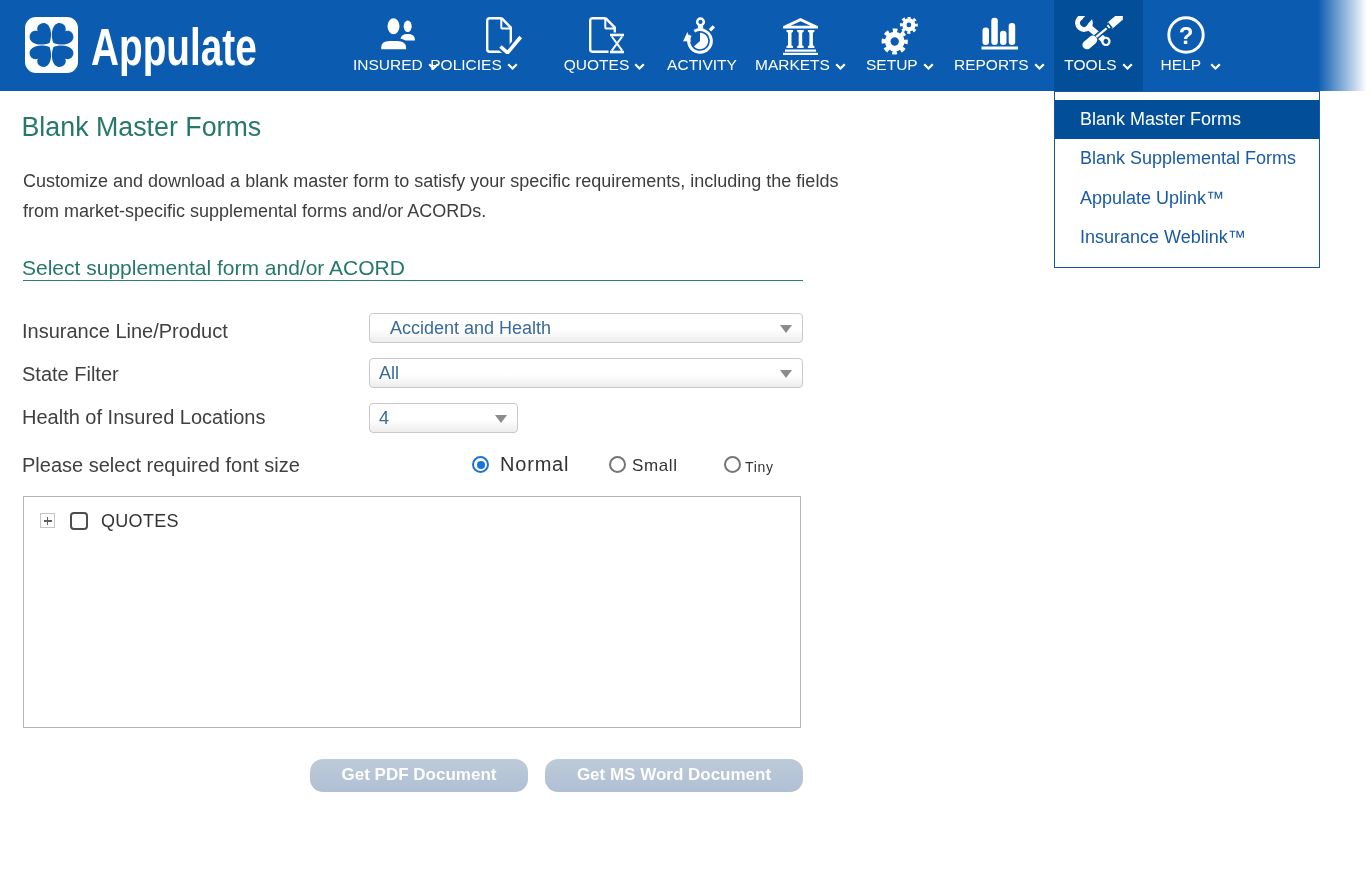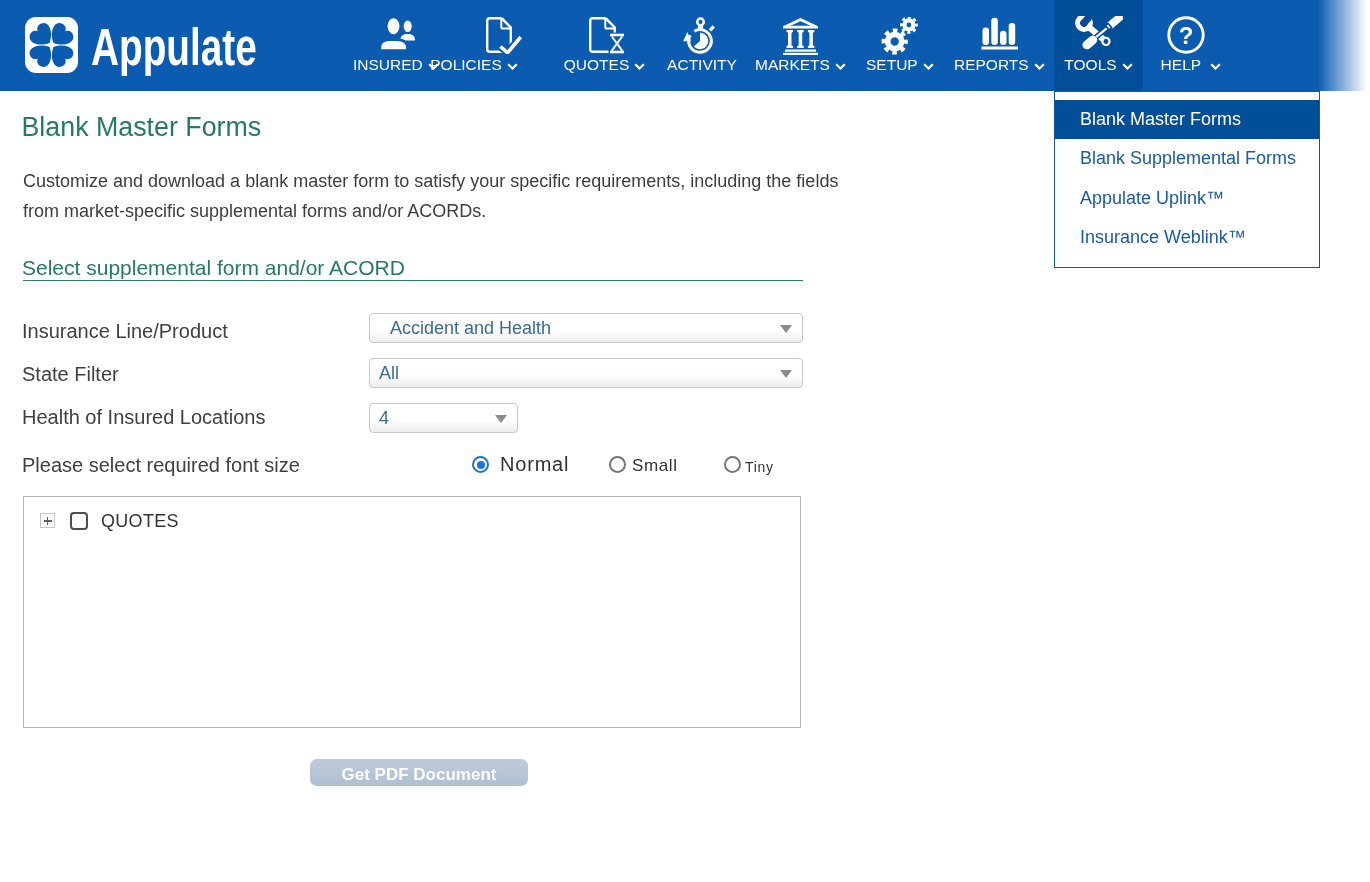--- a/index.html
+++ b/index.html
@@ -33,21 +33,21 @@
 .radio.sel2::after { content:""; position:absolute; left:2.5px; top:2.5px; width:8px; height:8px; border-radius:50%; background:#1b74d9; }
 .rlabel { position:absolute; color:#333; white-space:nowrap; }
 
 #tree { position:absolute; left:23px; top:496px; width:778px; height:232px; border:1px solid #b5b5b5; background:#fff; }
 #expander { position:absolute; left:16px; top:16px; width:15px; height:15px; border:1px solid #c5c5c5; background:#fdfdfd; }
 #expander::before { content:""; position:absolute; left:2.5px; top:5.8px; width:8px; height:1.8px; background:#60605a; }
 #expander::after { content:""; position:absolute; left:5.6px; top:2.7px; width:1.8px; height:8px; background:#60605a; }
 #cbox { position:absolute; left:46px; top:15px; width:18px; height:18px; border:2px solid #4d4d4d; border-radius:4px; background:#fff; }
 #acord { position:absolute; left:77px; top:14px; font-size:18px; letter-spacing:0.3px; color:#333; }
 
-.btn { position:absolute; top:759px; height:27px; border-radius:7px; background:linear-gradient(#bdcad9, #b0c0d3); color:#fdfdfd; font-weight:bold; font-size:17px; text-align:center; line-height:31px; }
+.btn { position:absolute; top:759px; height:33px; border-radius:13px; background:linear-gradient(#bdcad9, #b0c0d3); color:#fdfdfd; font-weight:bold; font-size:17px; text-align:center; line-height:31px; }
 </style>
 </head>
 <body>
 <div id="page">
   <div id="nav"></div>
   <div id="logobox">
     <svg width="53" height="55" viewBox="0 0 53 55">
       <g fill="#0b5cb1">
         <path transform="translate(24.6,26.1) rotate(-45)" d="M0 0 C -10.8 -5.2 -14.5 -15 -9.2 -19 C -5.8 -21.6 -1.6 -20.6 0 -16.8 C 1.6 -20.6 5.8 -21.6 9.2 -19 C 14.5 -15 10.8 -5.2 0 0 Z"></path>
         <path transform="translate(28.4,26.1) rotate(45)" d="M0 0 C -10.8 -5.2 -14.5 -15 -9.2 -19 C -5.8 -21.6 -1.6 -20.6 0 -16.8 C 1.6 -20.6 5.8 -21.6 9.2 -19 C 14.5 -15 10.8 -5.2 0 0 Z"></path>
@@ -215,13 +215,14 @@
   <div class="radio" style="left:724px;top:456px;"></div>
   <div class="rlabel" style="left:745px;top:459px;font-size:14px;letter-spacing:0.7px;">Tiny</div>
 
   <div id="tree">
     <div id="expander"></div>
     <div id="cbox"></div>
     <div id="acord">QUOTES</div>
   </div>
 
   <div class="btn" style="left:310px;width:218px;">Get PDF Document</div>
+  <div class="btn" style="left:545px;width:258px;">Get MS Word Document</div>
 </div>
 
 </body></html>

